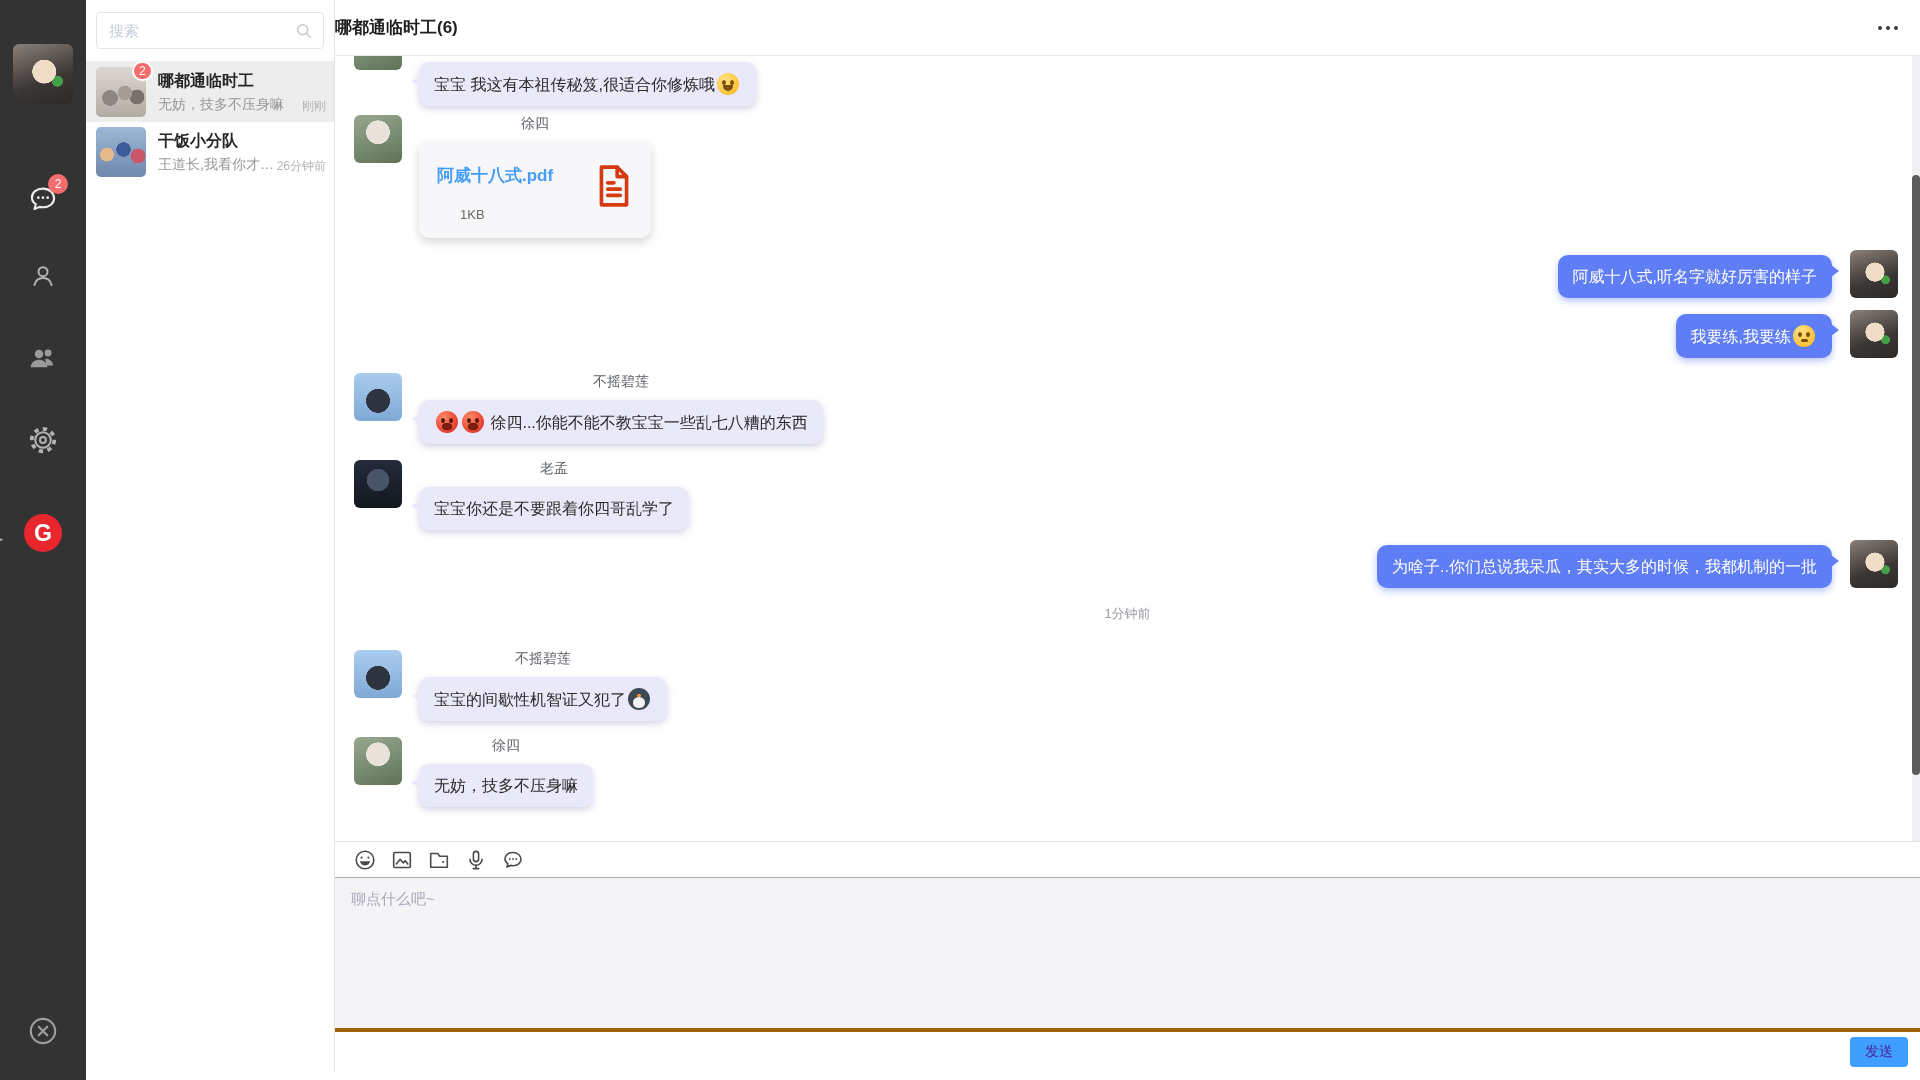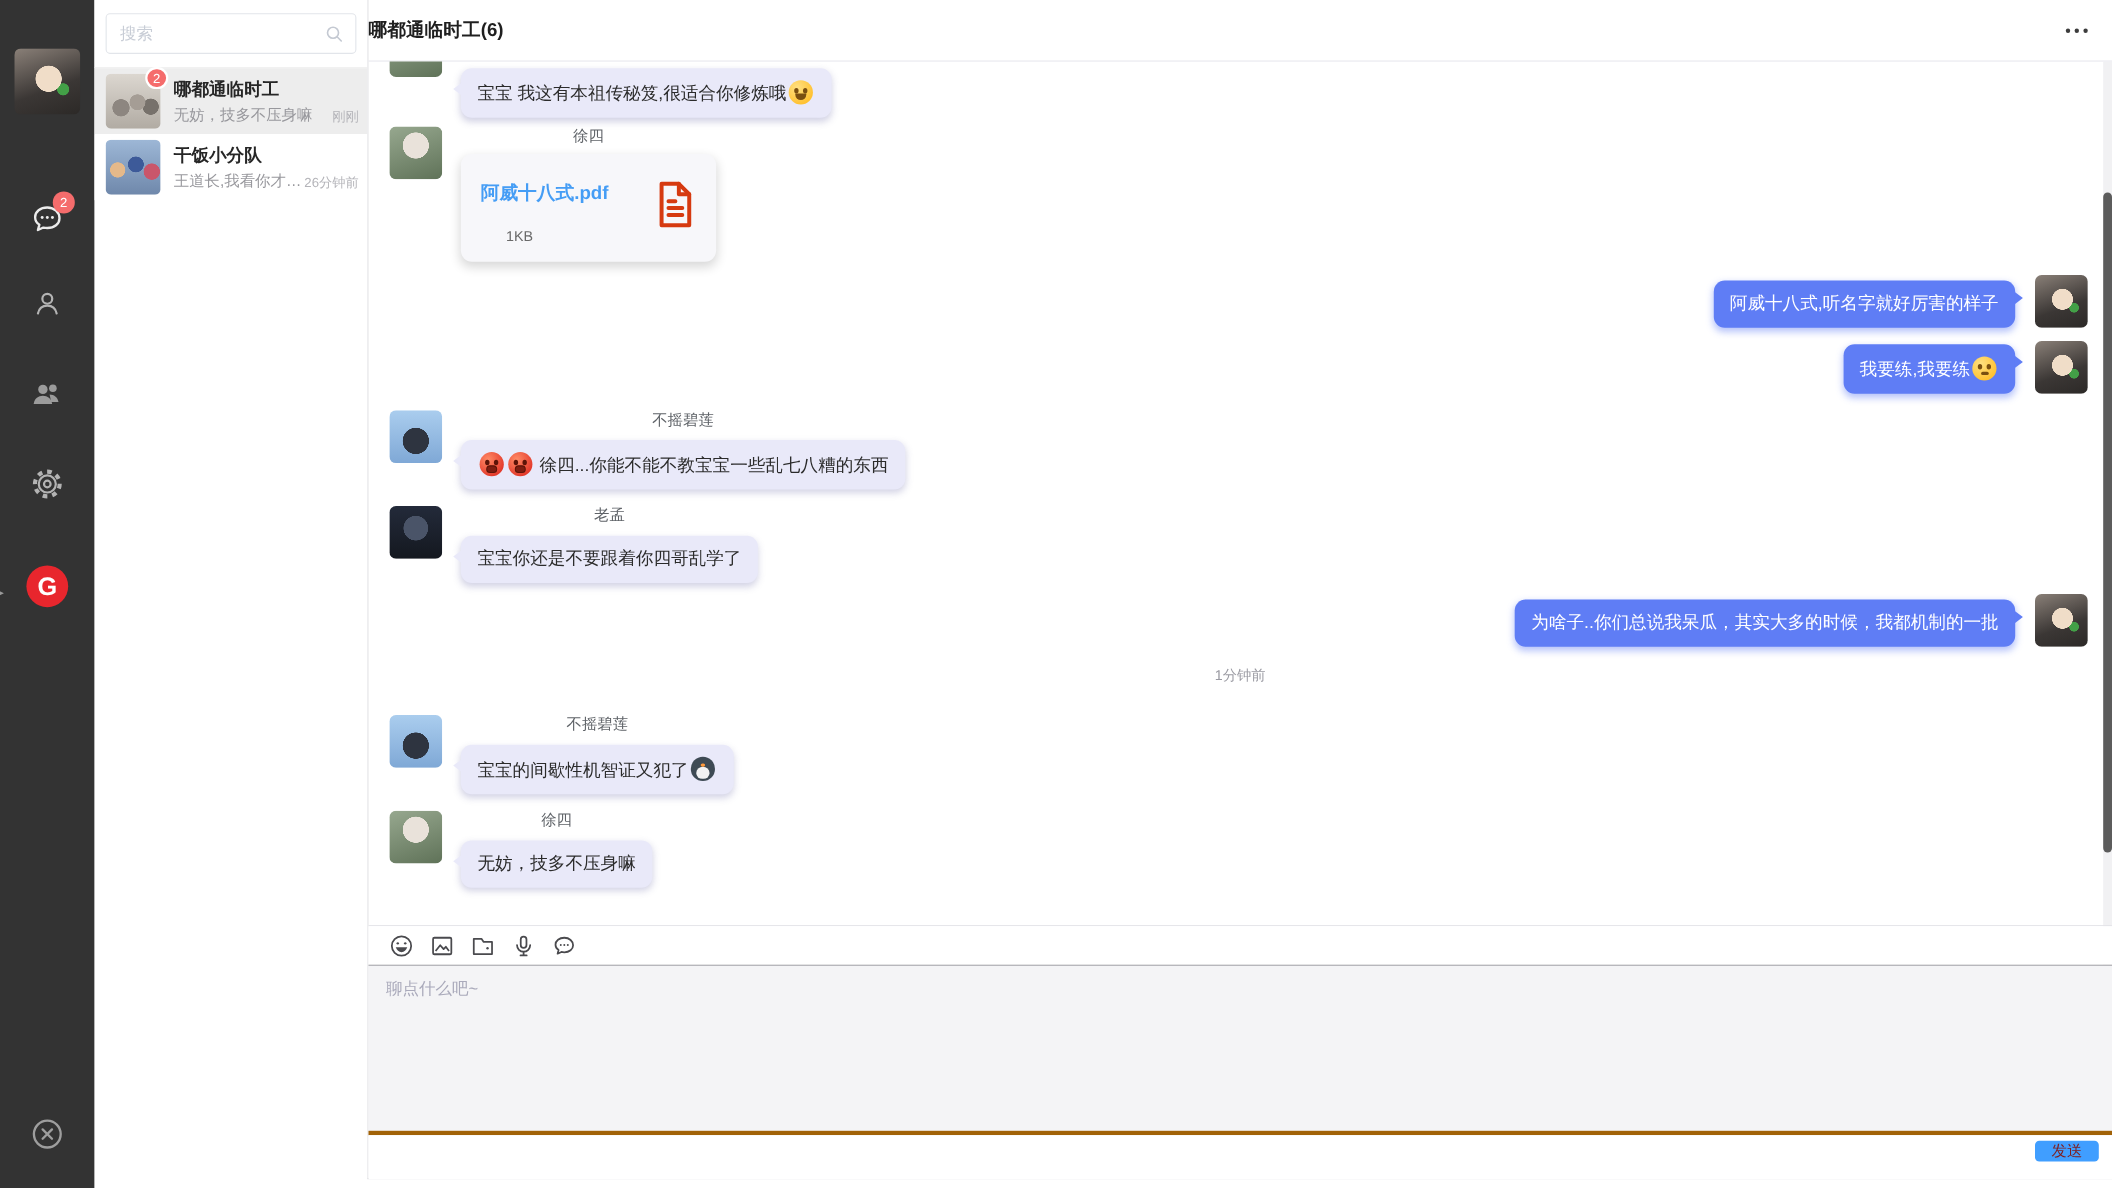--- a/index.html
+++ b/index.html
@@ -96,21 +96,21 @@
 
   
   .composer{position:absolute;left:0;top:841px;width:100%;border-top:1px solid #e4e4e8;}
   .toolbar{height:35px;display:flex;align-items:center;gap:13px;padding-left:18px;background:#fff;}
   .tb-icon{width:24px;height:24px;cursor:pointer;}
   .ta{display:block;width:100%;height:155px;box-sizing:border-box;background:#f4f4f6;border:none;
     border-top:1px solid #a8a8ad;border-bottom:4px solid #a16207;padding:12px 16px;font-size:15px;
     color:#333;resize:none;outline:none;font-family:inherit;}
   .ta::placeholder{color:#aab;}
   .send-row{height:40px;background:#fff;position:relative;}
-  .send-btn{position:absolute;right:12px;top:5px;width:58px;height:19px;background:#409eff;color:#7f1d1d;
+  .send-btn{position:absolute;right:12px;top:5px;width:58px;height:30px;background:#409eff;color:#4c1d95;
     border:none;border-radius:4px;font-size:14px;cursor:pointer;font-family:inherit;}
 
   
   .emj{display:inline-block;width:22px;height:22px;border-radius:50%;position:relative;vertical-align:-5px;margin:0 2px;}
   .emj::before{content:'';position:absolute;width:4px;height:5px;border-radius:50%;background:#7a4f10;
     left:5px;top:7px;box-shadow:8px 0 0 #7a4f10;}
   .emj-hug{background:radial-gradient(circle at 35% 30%,#ffe082,#ffc233 72%);}
   .emj-hug::after{content:'';position:absolute;left:6px;top:12px;width:10px;height:6px;
     border-radius:0 0 10px 10px;background:#7a4f10;}
   .emj-melt{background:radial-gradient(circle at 35% 30%,#ffe082,#ffc233 72%);}

